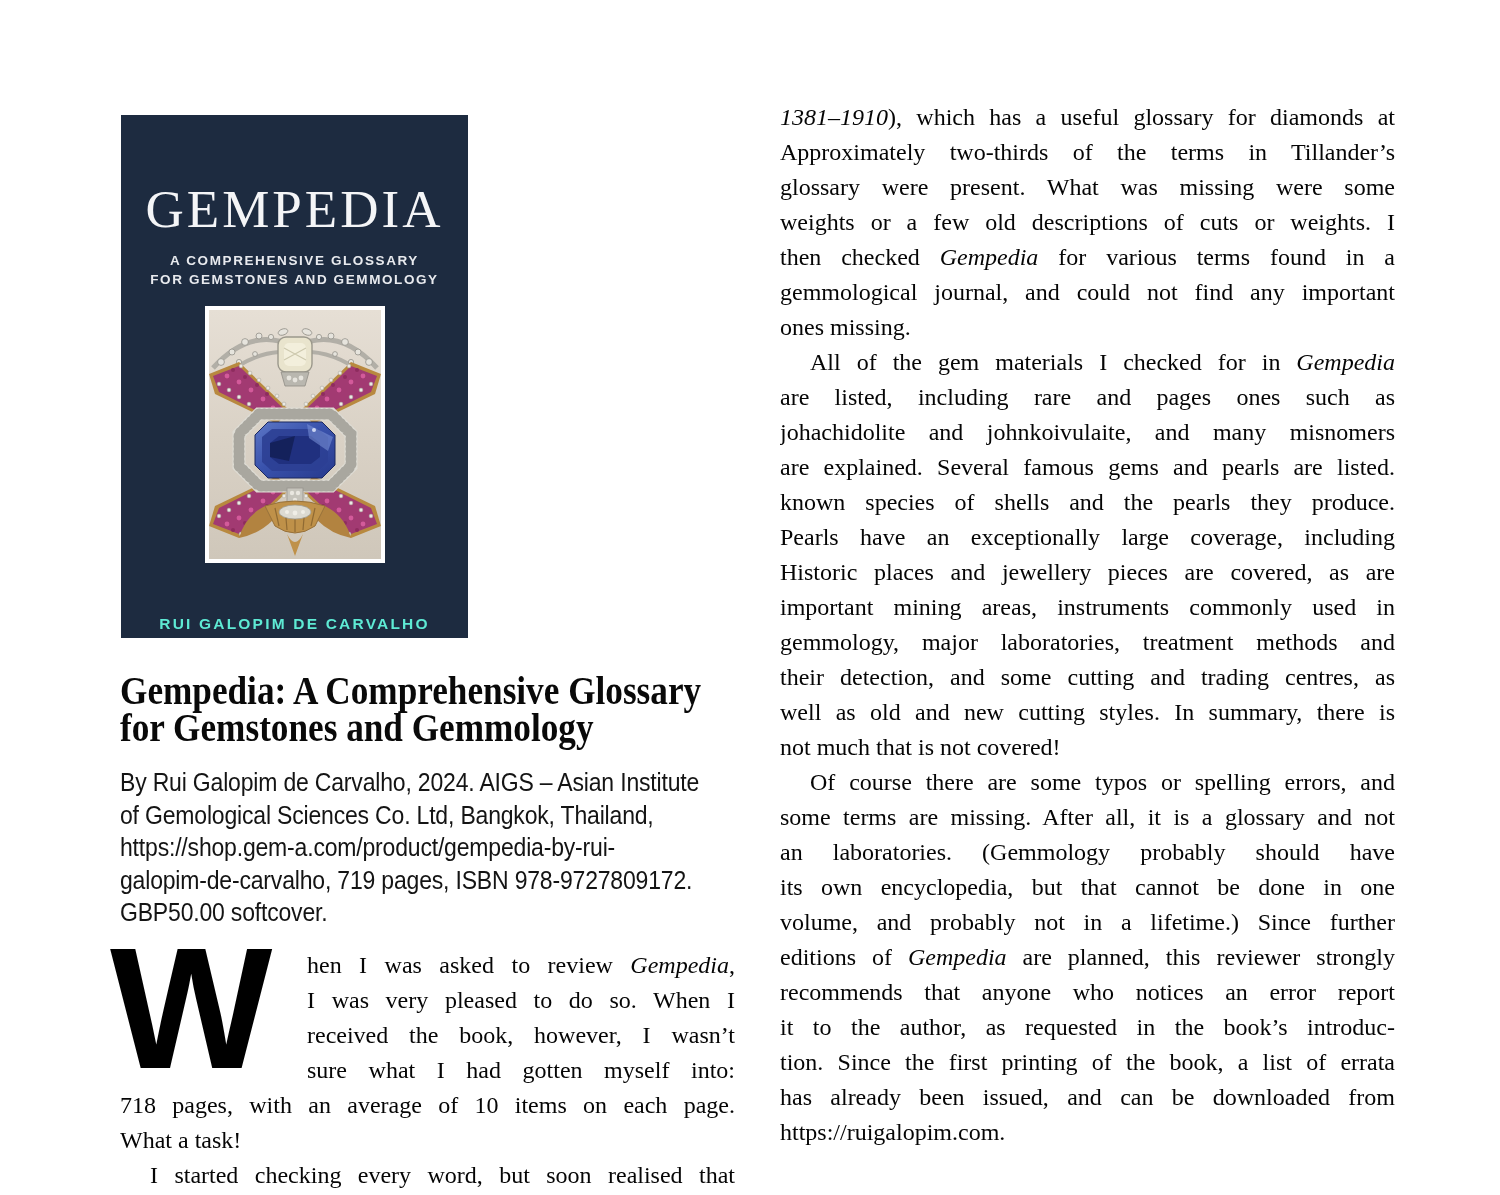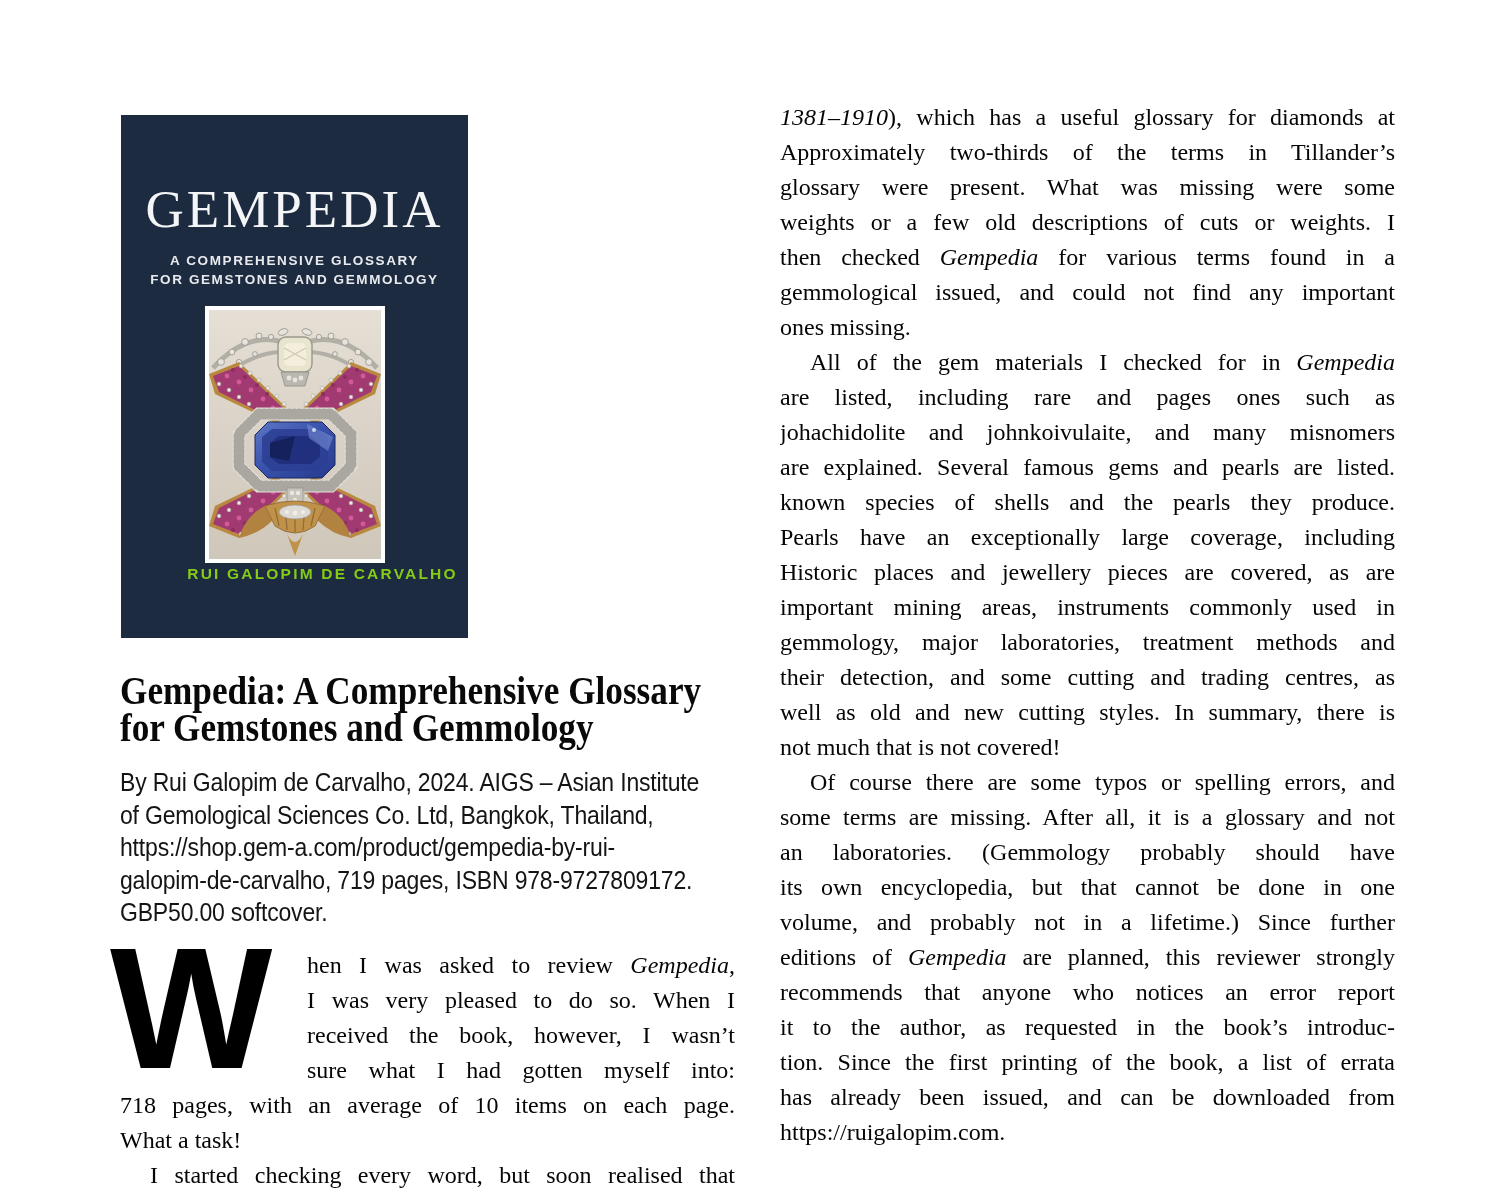--- a/index.html
+++ b/index.html
@@ -10,23 +10,23 @@
   #cover{position:absolute;left:121px;top:115px;width:347px;height:523px;background:#1d2b40;}
   .cover-title{position:absolute;left:0;top:66px;width:100%;text-align:center;
 media               font-family:"Liberation Sans",sans-serif;font-weight:400;font-size:53px;
                letter-spacing:3px;color:#f4f5f7;line-height:56px;}
   .cover-sub{position:absolute;left:0;top:136px;width:100%;text-align:center;
              font-family:"Liberation Sans",sans-serif;font-weight:700;font-size:13.5px;
              letter-spacing:1.6px;color:#e8eaee;line-height:19px;}
   .cover-photo{position:absolute;left:84px;top:191px;width:180px;height:257px;
                background:#ffffff;padding:4px;box-sizing:border-box;}
   .cover-photo svg{display:block;width:172px;height:249px;}
-  .cover-author{position:absolute;left:0;top:450px;width:100%;text-align:center;
+  .cover-author{position:absolute;left:0;top:500px;width:100%;text-align:center;
                 font-family:"Liberation Sans",sans-serif;font-weight:700;font-size:15.5px;
-                letter-spacing:2.2px;color:#84cc16;margin-left:28px;}
+                letter-spacing:2.2px;color:#5eead4;}
 
   
   #review-title{position:absolute;left:120px;top:672px;width:615px;}
   .title-line{white-space:nowrap;transform:scaleX(0.88);transform-origin:0 0;
               font-weight:700;font-size:40px;line-height:37px;color:#090909;}
 
   
   #citation{position:absolute;left:120px;top:766px;width:615px;}
   .cite-line{white-space:nowrap;transform:scaleX(0.92);transform-origin:0 0;
              font-family:"Liberation Sans",sans-serif;font-size:25px;line-height:32.5px;
@@ -212,21 +212,21 @@
       </div>
     </div>
 
   <div id="right-body" class="bodycol">
       <div class="para">
         <div class="line"><i>1381–1910</i>), which has a useful glossary for diamonds at</div>
         <div class="line">Approximately two-thirds of the terms in Tillander’s</div>
         <div class="line">glossary were present. What was missing were some</div>
         <div class="line">weights or a few old descriptions of cuts or weights. I</div>
         <div class="line">then checked <i>Gempedia</i> for various terms found in a</div>
-        <div class="line">gemmological issued, and could not find any important</div>
+        <div class="line">gemmological journal, and could not find any important</div>
         <div class="line lastline">ones missing.</div>
       </div>
       <div class="para">
         <div class="line indent">All of the gem materials I checked for in <i>Gempedia</i></div>
         <div class="line">are listed, including rare and pages ones such as</div>
         <div class="line">johachidolite and johnkoivulaite, and many misnomers</div>
         <div class="line">are explained. Several famous gems and pearls are listed.</div>
         <div class="line">known species of shells and the pearls they produce.</div>
         <div class="line">Pearls have an exceptionally large coverage, including</div>
         <div class="line">Historic places and jewellery pieces are covered, as are</div>

